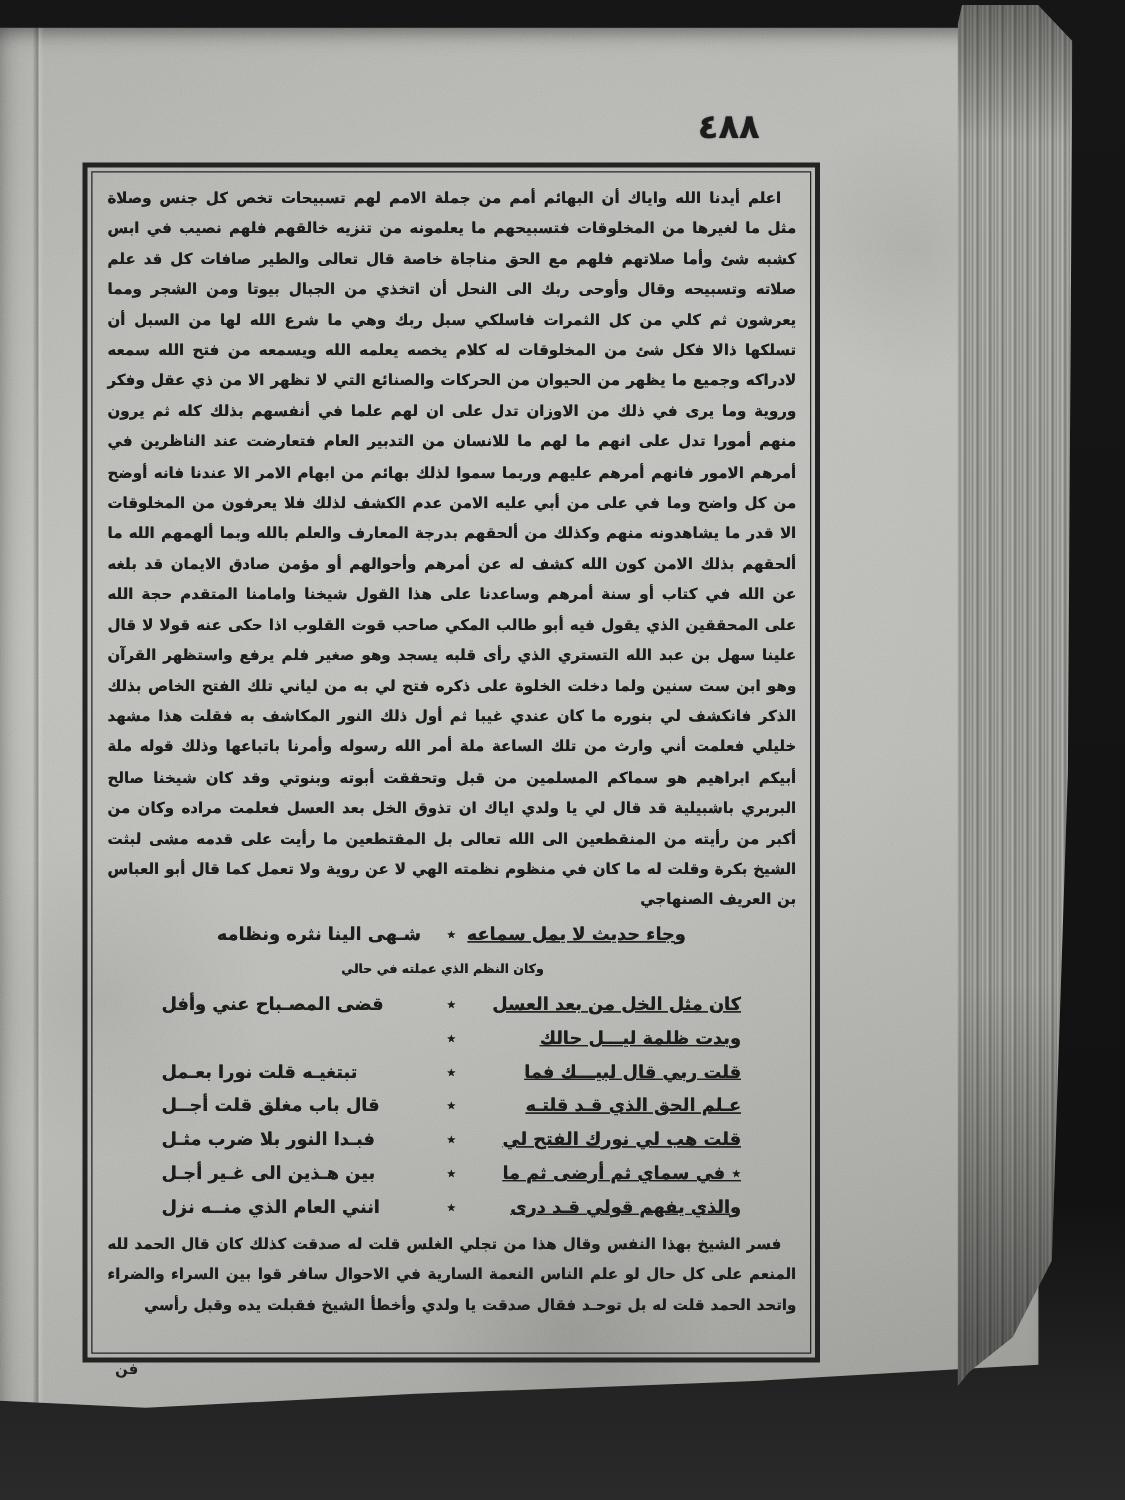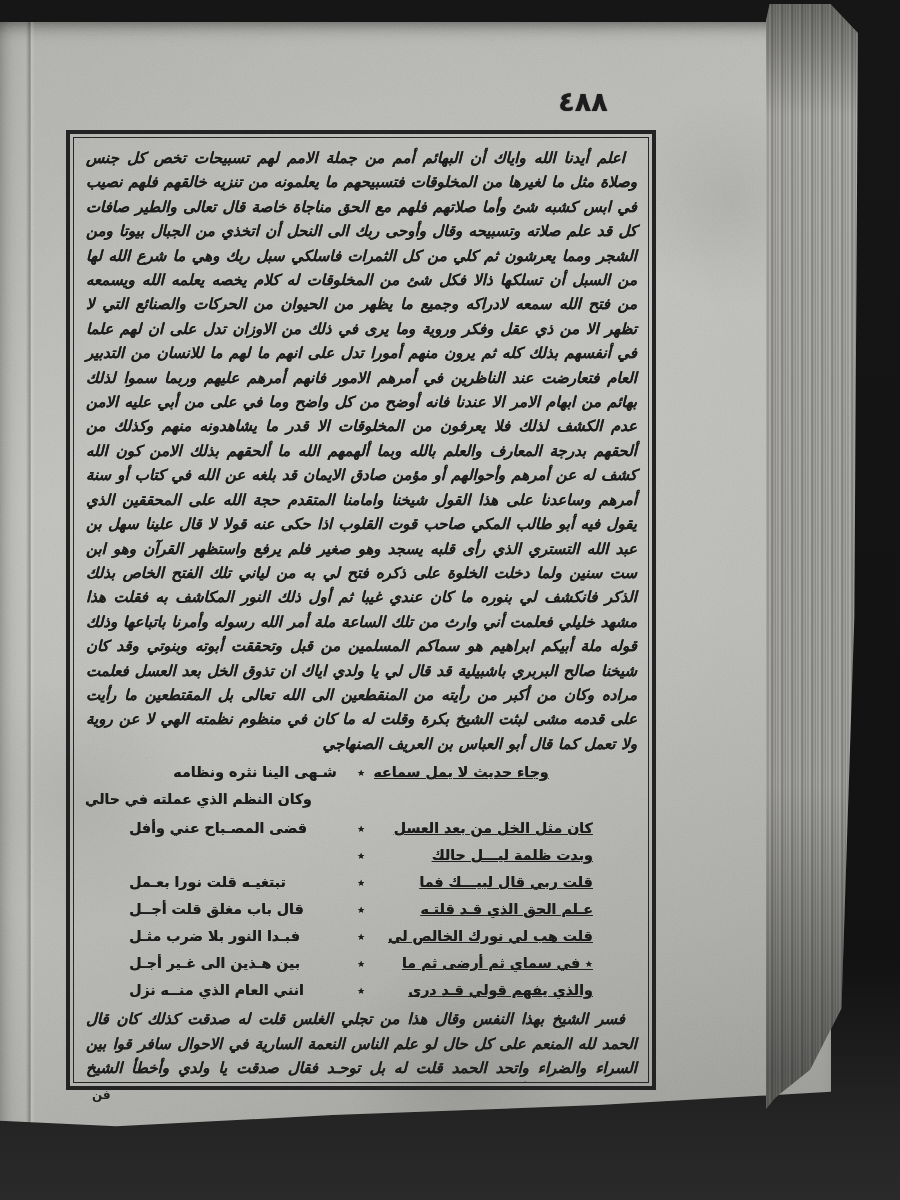--- a/index.html
+++ b/index.html
@@ -38,30 +38,30 @@
   }
   .frame{position:absolute;left:66px;top:108px;width:582px;height:952px;border:4px solid #232323;}
   .frame-inner{position:absolute;inset:3px;border:1.7px solid #262626;}
   .textblock{
     position:absolute;inset:0;padding:8px 11px 6px 11px;overflow:hidden;
     direction:rtl;color:#1d1d1d;
     font-family:"DejaVu Sans",sans-serif;font-weight:700;
     text-shadow:0 0 .5px rgba(25,25,25,.9);
   }
   .prose{
-    margin:0 0 3px 1px;font-size:15px;line-height:24.4px;
-    text-align:justify;text-justify:inter-word;text-indent:12px;word-spacing:.5px;font-style:italic;
+    margin:0 0 3px 1px;font-size:12px;line-height:24.4px;
+    text-align:justify;text-justify:inter-word;text-indent:12px;word-spacing:.5px;
   }
   .verse{display:grid;grid-template-columns:1fr 26px 1fr;direction:rtl;margin:1px auto;font-size:14.2px;line-height:26px;}
   .verse .h1{text-align:right;white-space:nowrap;overflow:hidden;text-decoration:underline;}
   .verse .h2{text-align:left;white-space:nowrap;overflow:hidden;}
   .verse .star{text-align:center;}
   .w66{width:68%;}
   .w84{width:84%;}
-  .sectline{margin:2px 0 3px 0;font-size:14px;line-height:25px;text-align:left;text-indent:14px;}
+  .sectline{margin:2px 0 3px 0;font-size:10px;line-height:25px;text-align:center;text-indent:14px;}
   .catchword{
     position:absolute;left:92px;top:1066px;font-size:12px;font-weight:bold;color:#1e1e1e;
   }
   .blotches{position:absolute;inset:0;pointer-events:none;
     background:
       radial-gradient(circle at 88% 16%, rgba(0,0,0,.08), rgba(0,0,0,0) 9%),
       radial-gradient(circle at 10% 70%, rgba(0,0,0,.07), rgba(0,0,0,0) 12%),
       radial-gradient(circle at 55% 94%, rgba(0,0,0,.10), rgba(0,0,0,0) 10%);
   }
 </style>
@@ -110,21 +110,21 @@
             <span class="h1">قلت ربي قال لبيـــك فما</span>
             <span class="star">٭</span>
             <span class="h2">تبتغيـه قلت نورا بعـمل</span>
           </div>
           <div class="verse w84">
             <span class="h1">عـلم الحق الذي قـد قلتـه</span>
             <span class="star">٭</span>
             <span class="h2">قال باب مغلق قلت أجــل</span>
           </div>
           <div class="verse w84">
-            <span class="h1">قلت هب لي نورك الخالص لي</span>
+            <span class="h1">قلت هب لي نورك الفتح لي</span>
             <span class="star">٭</span>
             <span class="h2">فبـدا النور بلا ضرب مثـل</span>
           </div>
           <div class="verse w84">
             <span class="h1">٭ في سماي ثم أرضى ثم ما</span>
             <span class="star">٭</span>
             <span class="h2">بين هـذين الى غـير أجـل</span>
           </div>
           <div class="verse w84">
             <span class="h1">والذي يفهم قولي قـد درى</span>

